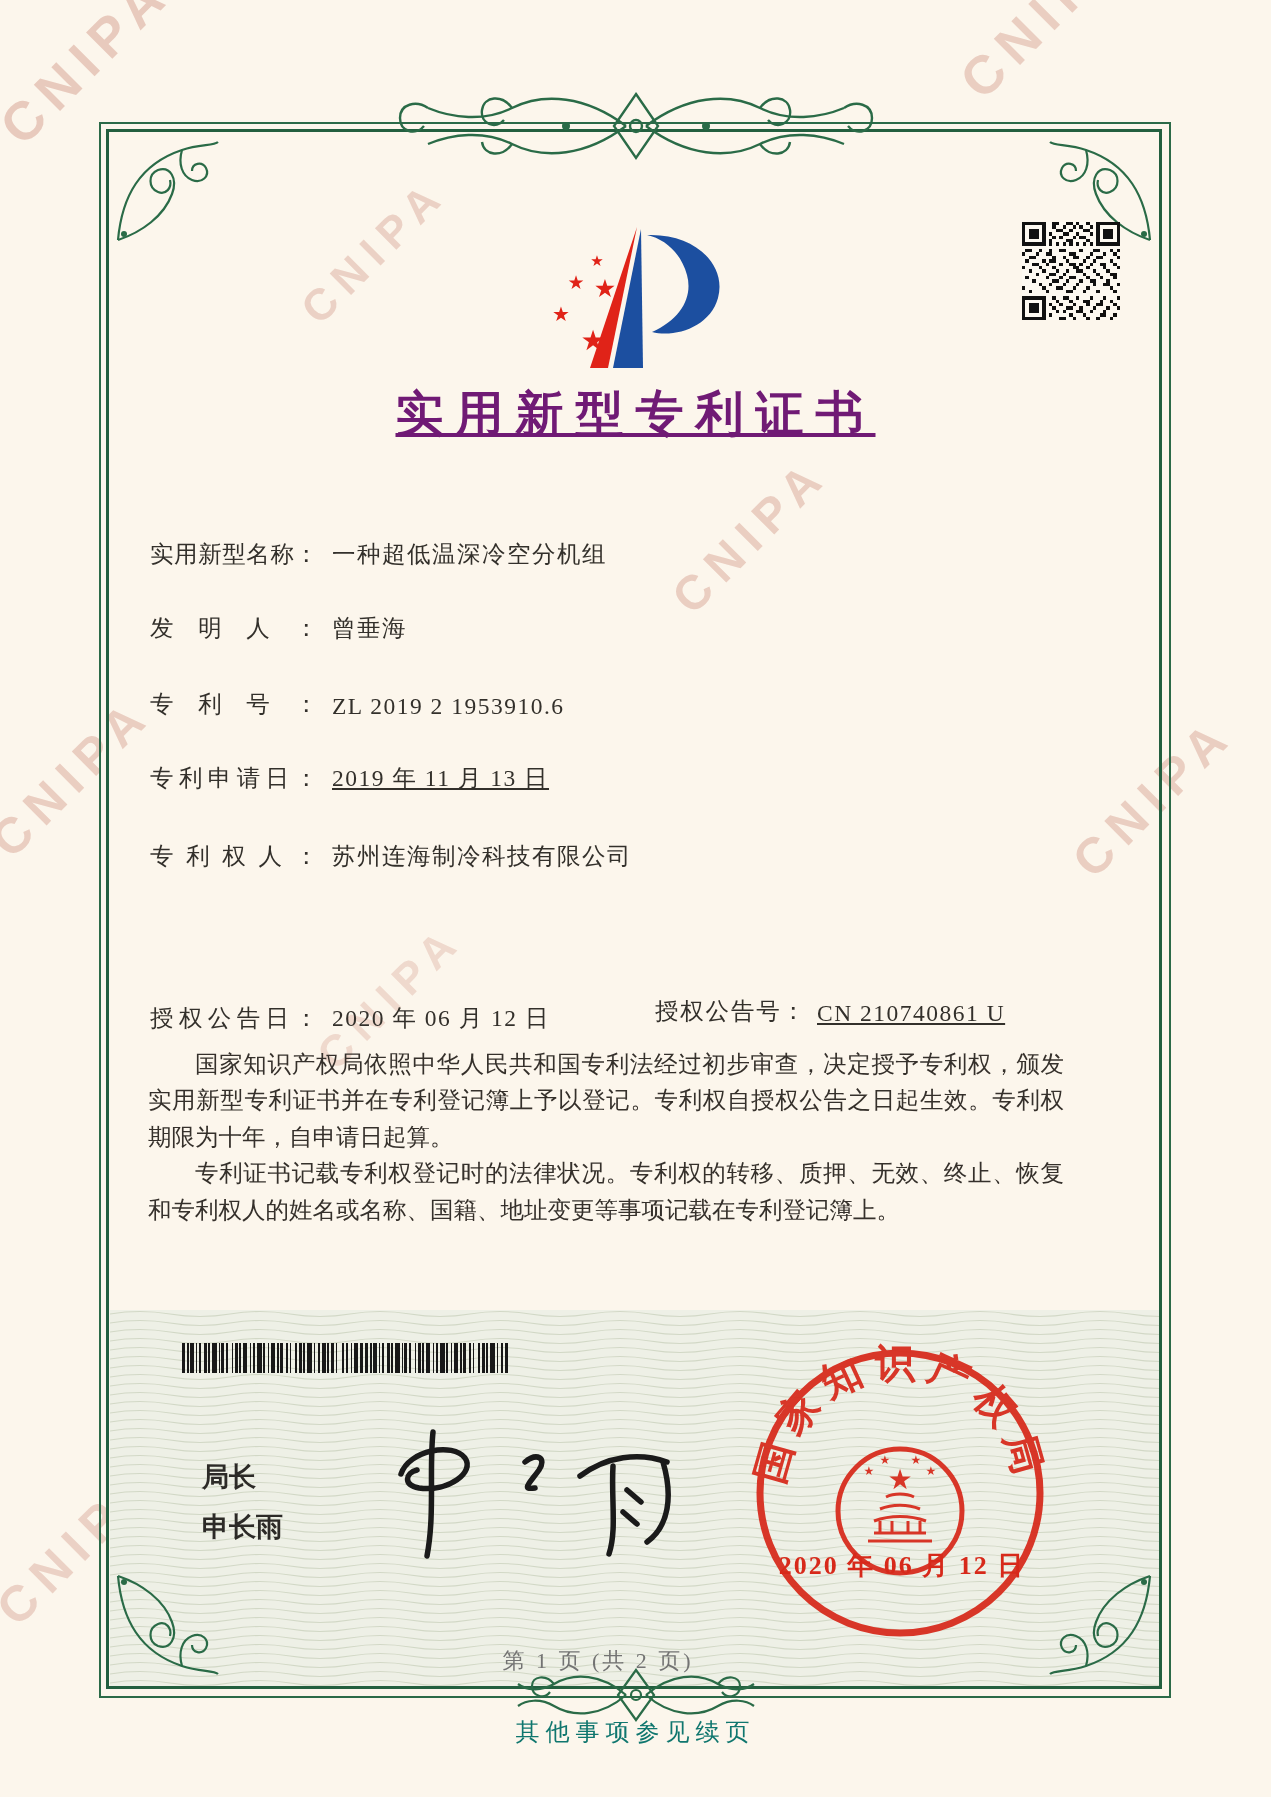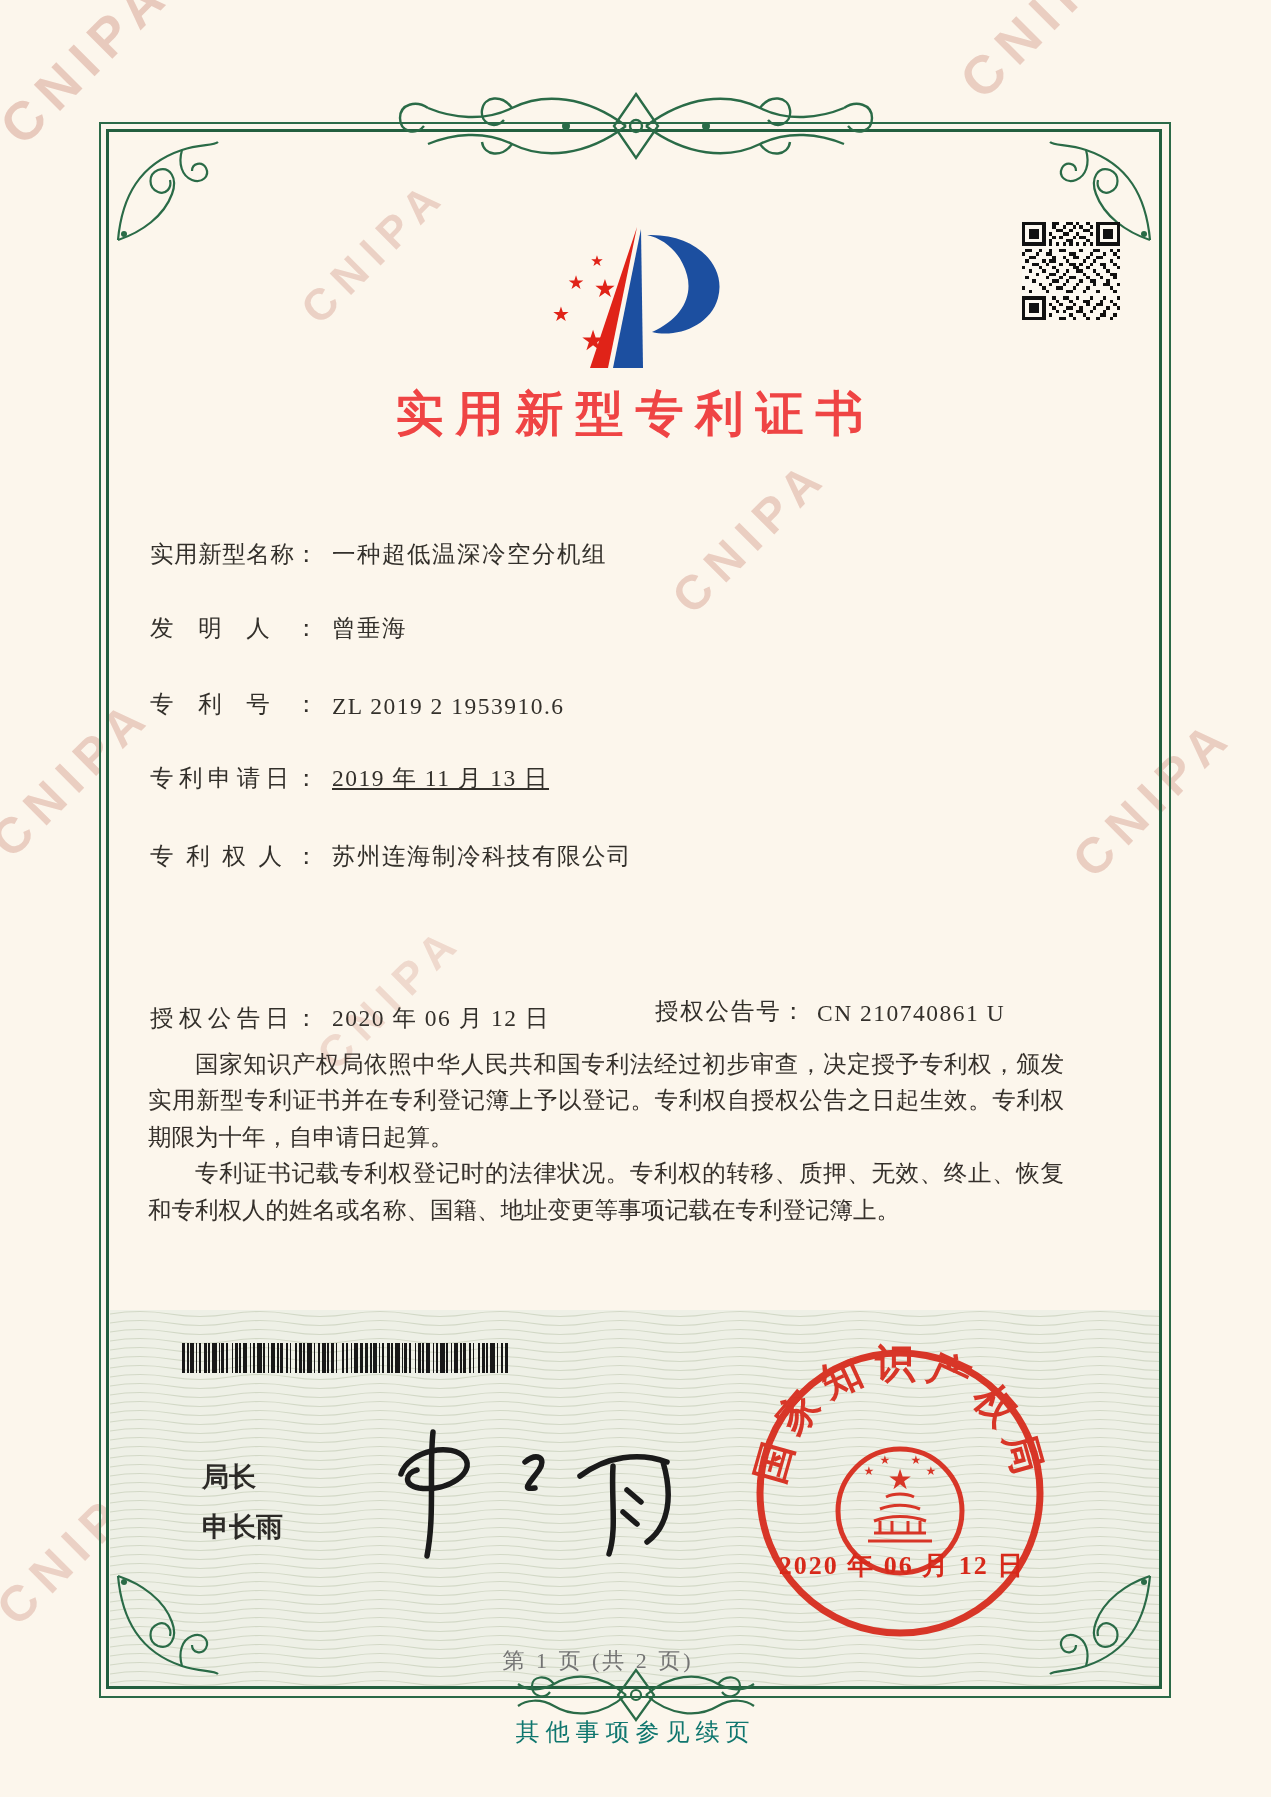--- a/index.html
+++ b/index.html
@@ -9,21 +9,21 @@
   
   .wm{position:absolute;font-family:"Liberation Sans","DejaVu Sans",sans-serif;font-weight:700;
       letter-spacing:10px;color:#dcae9f;transform:rotate(-45deg);white-space:nowrap;pointer-events:none;}
   
   .frame-outer{left:99px;top:122px;width:1068px;height:1572px;border:2px solid #2b6a48;}
   .frame-inner{left:106px;top:129px;width:1050px;height:1554px;border:3px solid #235f3f;}
   
   .certno{left:148px;top:218px;font-size:25px;letter-spacing:2px;color:#35302a;}
   
   .title{left:0;top:382px;width:1271px;text-align:center;font-size:48px;font-weight:700;
-         letter-spacing:12px;color:#ef4444;}
+         letter-spacing:12px;color:#701a75;text-decoration:underline;}
   
   .frow{position:absolute;left:150px;font-size:23.5px;white-space:nowrap;color:#33302b;}
   .flabel{display:inline-block;width:168px;text-align:justify;text-align-last:justify;vertical-align:bottom;}
   .flabel2{display:inline-block;width:150px;text-align:justify;text-align-last:justify;vertical-align:bottom;}
   .fvalue{margin-left:14px;letter-spacing:1.5px;}
   
   .bodytext{left:148px;top:1046px;width:916px;font-size:23.5px;line-height:36.4px;
             text-align:justify;color:#35302b;}
   .bodytext p{margin:0;text-indent:2em;}
   
@@ -199,21 +199,21 @@
   </div>
   <div class="frow" style="top:762px;text-decoration:underline;">
     <span class="flabel">专利申请日：</span><span class="fvalue">2019 年 11 月 13 日</span>
   </div>
   <div class="frow" style="top:840px;">
     <span class="flabel">专利权人：</span><span class="fvalue">苏州连海制冷科技有限公司</span>
   </div>
   <div class="frow" style="top:1002px;">
     <span class="flabel">授权公告日：</span><span class="fvalue">2020 年 06 月 12 日</span>
   </div>
-  <div class="frow" style="top:995px;left:655px;">
+  <div class="frow" style="top:995px;left:655px;text-decoration:underline;">
     <span class="flabel2">授权公告号：</span><span class="fvalue" style="margin-left:12px;">CN 210740861 U</span>
   </div>
 
   <div class="abs bodytext">
     <p>国家知识产权局依照中华人民共和国专利法经过初步审查，决定授予专利权，颁发实用新型专利证书并在专利登记簿上予以登记。专利权自授权公告之日起生效。专利权期限为十年，自申请日起算。</p>
     <p>专利证书记载专利权登记时的法律状况。专利权的转移、质押、无效、终止、恢复和专利权人的姓名或名称、国籍、地址变更等事项记载在专利登记簿上。</p>
   </div>
 
   <svg class="abs" style="left:180px;top:1343px;z-index:3;shape-rendering:crispEdges;" width="330" height="30">
     <line x1="2" y1="15" x2="328" y2="15" stroke="#181818" stroke-width="30" stroke-dasharray="3 2 2 1 4 2 1 2 2 3 3 1 2 2 5 2 1 1 3 2 2 4 1 2 3 1 2 2 4 3 1 2 2 2 5 1 2 3 1 2 4 2 2 1 3 3 2 2 1 4 2 2 3 1 2 2 5 2 1 3 2 2 4 1 2 2 3 2 1 5 2 2 2 3 1 2 4 2 3 2"></line>

